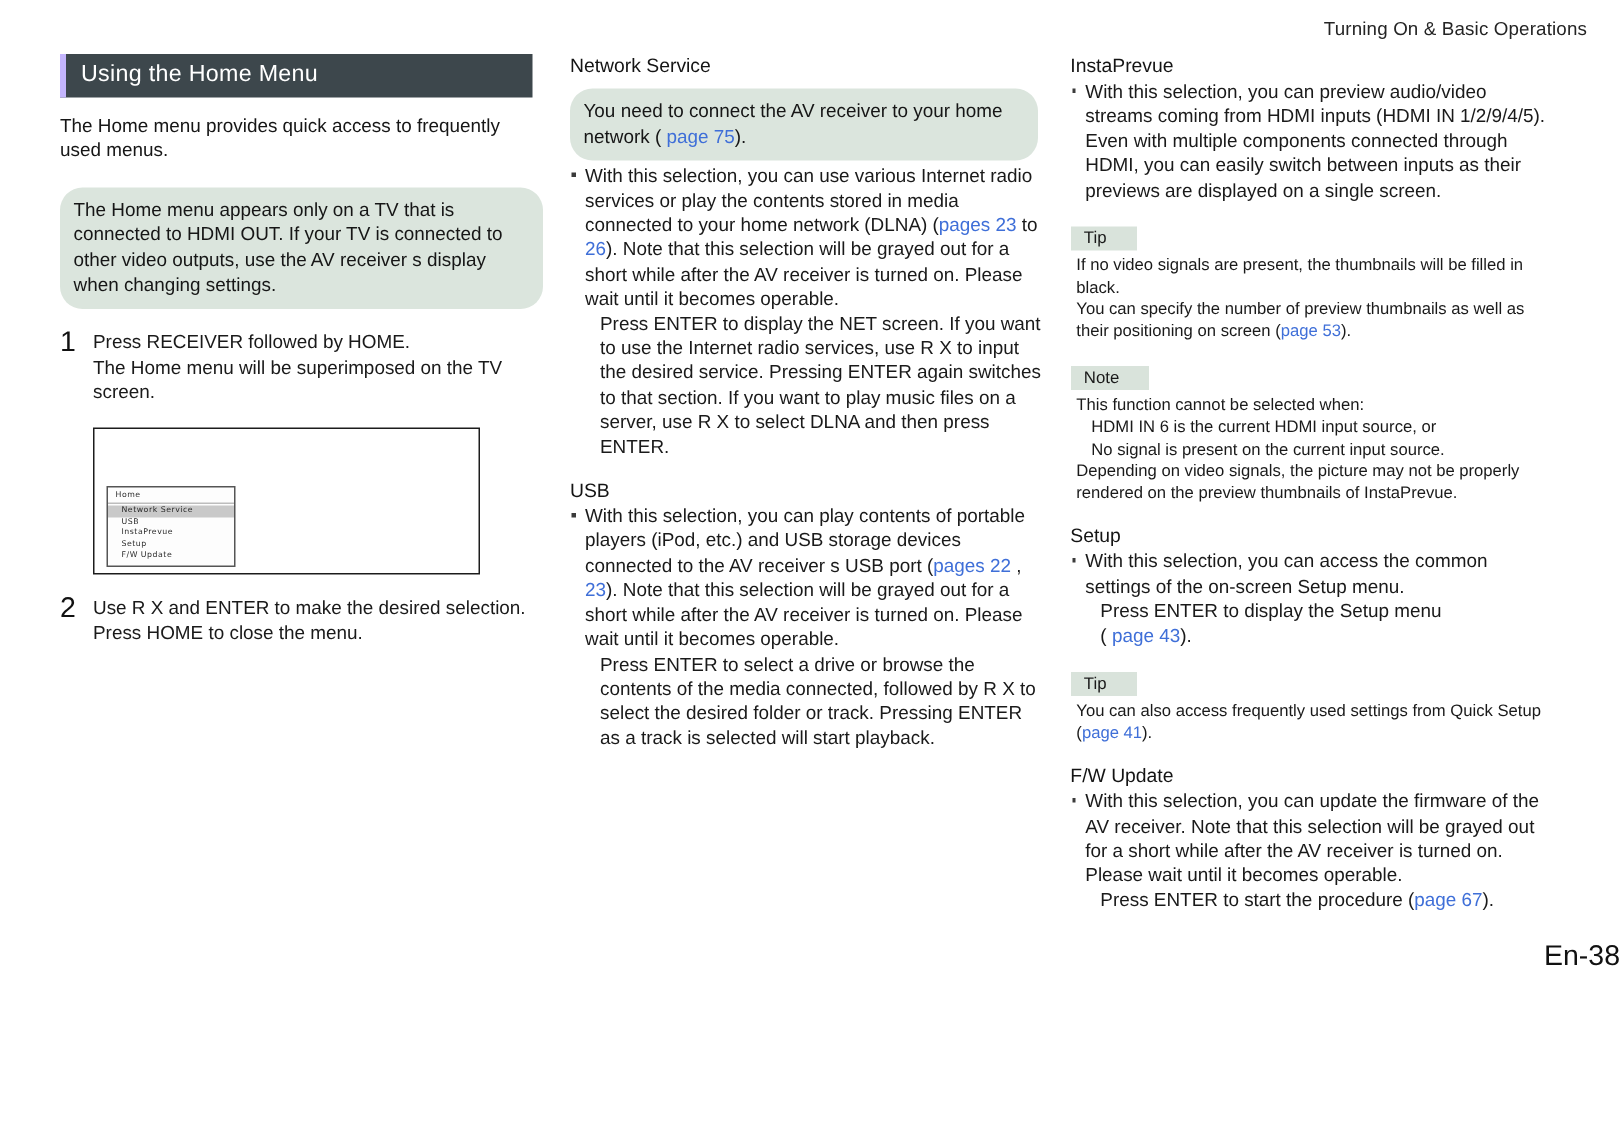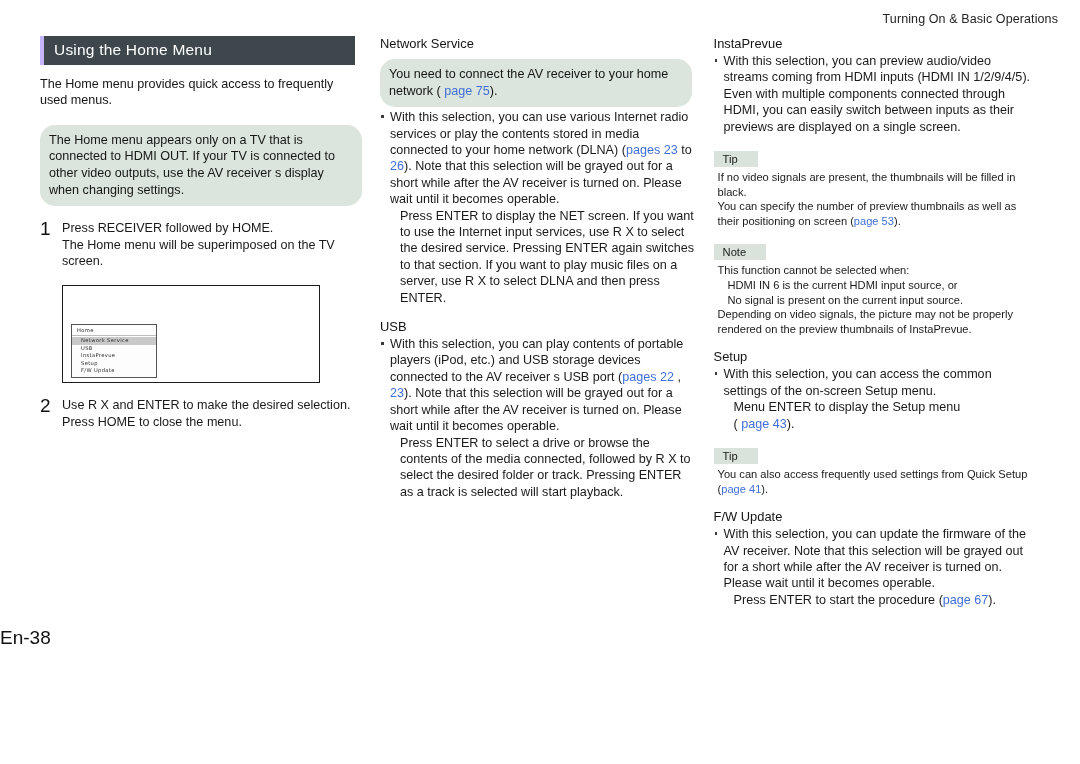--- a/index.html
+++ b/index.html
@@ -159,21 +159,21 @@
   .tagbox-body .ln.ind { padding-left: 14px; }
 
   
   .xref { color: #3f6fd8; }
 
   
   .folio {
     position: absolute;
     bottom: 24px;
     left: 0; right: 0;
-    text-align: left;
+    text-align: right;
     font-size: 19px;
     color: #111;
   }
 </style>
 </head>
 <body>
 
 <div id="page">
 
   <div class="running-header">Turning On &amp; Basic Operations</div>
@@ -228,21 +228,21 @@
       <div class="shade-box mc">
         <span>You need to connect the AV receiver to your home network (</span>
         <span class="xref">page 75</span><span>).</span>
       </div>
 
       <ul class="bullets">
         <li>
           <span>With this selection, you can use various Internet radio services or play the contents stored in media connected to your home network (DLNA) (</span><span class="xref">pages 23</span><span> to </span><span class="xref">26</span><span>). Note that this selection will be grayed out for a short while after the AV receiver is turned on. Please wait until it becomes operable.</span>
         </li>
       </ul>
-      <div class="indent-line">Press ENTER to display the NET screen. If you want to use the Internet input services, use R X to select the desired service. Pressing ENTER again switches to that section. If you want to play music files on a server, use R X to select DLNA and then press ENTER.</div>
+      <div class="indent-line">Press ENTER to display the NET screen. If you want to use the Internet radio services, use R X to input the desired service. Pressing ENTER again switches to that section. If you want to play music files on a server, use R X to select DLNA and then press ENTER.</div>
 
       <div class="sub-head">USB</div>
       <ul class="bullets">
         <li>
           <span>With this selection, you can play contents of portable players (iPod, etc.) and USB storage devices connected to the AV receiver s USB port (</span><span class="xref">pages 22</span><span> , </span><span class="xref">23</span><span>). Note that this selection will be grayed out for a short while after the AV receiver is turned on. Please wait until it becomes operable.</span>
         </li>
       </ul>
       <div class="indent-line">Press ENTER to select a drive or browse the contents of the media connected, followed by R X to select the desired folder or track. Pressing ENTER as a track is selected will start playback.</div>
 
     </div>
@@ -265,21 +265,21 @@
         <span class="ln">This function cannot be selected when:</span>
         <span class="ln ind">HDMI IN 6 is the current HDMI input source, or</span>
         <span class="ln ind">No signal is present on the current input source.</span>
         <span class="ln">Depending on video signals, the picture may not be properly rendered on the preview thumbnails of InstaPrevue.</span>
       </div>
 
       <div class="sub-head">Setup</div>
       <ul class="bullets">
         <li>With this selection, you can access the common settings of the on-screen Setup menu.</li>
       </ul>
-      <div class="indent-line">Menu ENTER to display the Setup menu</div>
+      <div class="indent-line">Press ENTER to display the Setup menu</div>
       <div class="indent-line">
         <span>(</span>
         <span class="xref">page 43</span><span>).</span>
       </div>
 
       <div class="tag">Tip</div>
       <div class="tagbox-body">
         <span class="ln"><span>You can also access frequently used settings from Quick Setup (</span><span class="xref">page 41</span><span>).</span></span>
       </div>
 

